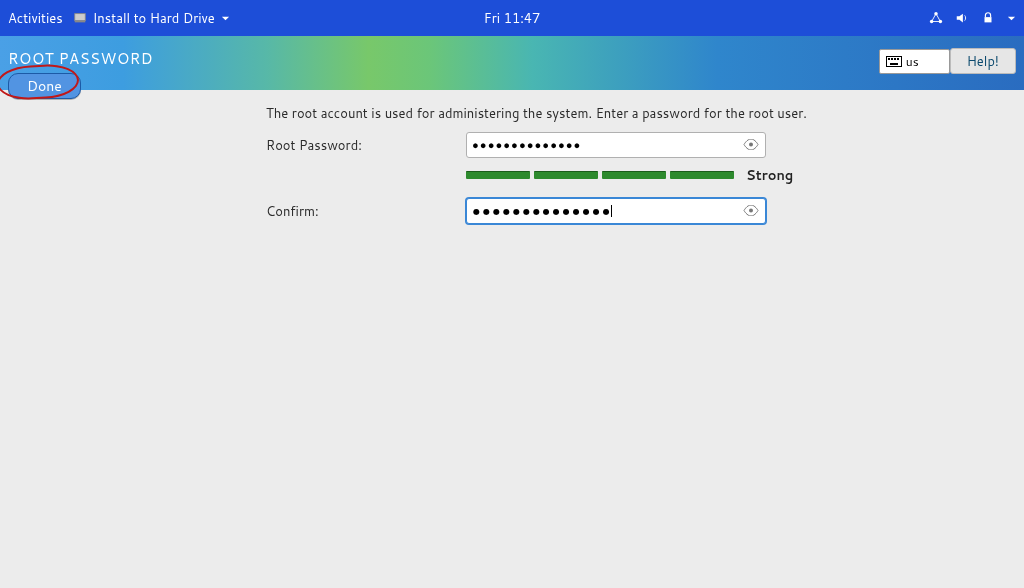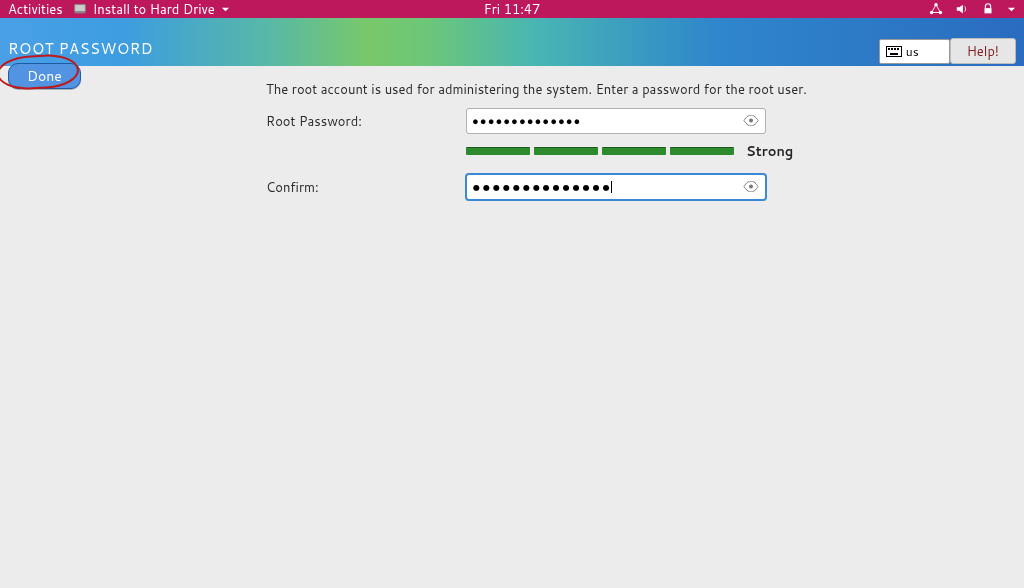--- a/index.html
+++ b/index.html
@@ -1,49 +1,49 @@
 <!DOCTYPE html>
 <html><head>
   <meta charset="utf-8">
   <style>
     * { margin: 0; padding: 0; box-sizing: border-box; font-family: "Cantarell", "DejaVu Sans", sans-serif; }
     html, body { width: 1024px; height: 588px; background: #ececec; overflow: hidden; }
 
     
     .gnome-bar {
-      height: 18px;
-      background: #be185d;
+      height: 36px;
+      background: #1d4ed8;
       color: #fff;
       display: flex;
       align-items: center;
       font-size: 13px;
       position: relative;
       padding: 0 8px;
     }
     .gnome-bar .left { display: flex; align-items: center; gap: 10px; }
     .gnome-bar .app { display: flex; align-items: center; gap: 6px; }
     .gnome-bar .center {
       position: absolute; left: 50%; transform: translateX(-50%);
     }
     .gnome-bar .right {
       margin-left: auto; display: flex; align-items: center; gap: 12px;
     }
     .gnome-bar svg { display: block; }
 
     
     .anaconda-header {
-      height: 48px;
+      height: 54px;
       background: linear-gradient(90deg,
         #4aa0e6 0%, #3d9de0 12%, #57b8a8 26%, #78c86a 36%,
         #6bc679 42%, #49b6b2 52%, #2f86cc 70%, #2a6cc0 100%);
       color: #fff;
       display: flex;
       align-items: flex-start;
       position: relative;
-      padding: 20px 8px 0 8px;
+      padding: 12px 8px 0 8px;
     }
     .anaconda-header .left-col { display: flex; flex-direction: column; align-items: flex-start; gap: 4px; }
     .anaconda-header .title { font-size: 15px; font-weight: 400; letter-spacing: .5px; }
     .done-wrap { position: relative; }
     .done-btn {
       background: #5294e2;
       border: 1px solid #1c5aa6;
       color: #fff;
       font-size: 14px;
       padding: 2px 18px;
@@ -66,21 +66,21 @@
     }
     .installer-name { font-size: 16px; letter-spacing: 1px; }
     .lang-help-row { display: flex; gap: 0; align-items: center; }
     .keyboard-ind {
       background: #fff; color: #000; font-size: 12px;
       display: flex; align-items: center; gap: 4px;
       padding: 3px 30px 3px 6px; border: 1px solid #999;
       border-radius: 2px;
     }
     .help-btn {
-      background: #e6e6e6; border: 1px solid #bbb; color: #7f1d1d;
+      background: #e6e6e6; border: 1px solid #bbb; color: #0c4a6e;
       padding: 3px 16px; font-size: 13px; border-radius: 3px;
       cursor: pointer;
     }
 
     
     .content {
       padding: 14px 20px 8px 20px;
       height: calc(588px - 26px - 54px);
       position: relative;
       font-size: 13px;

